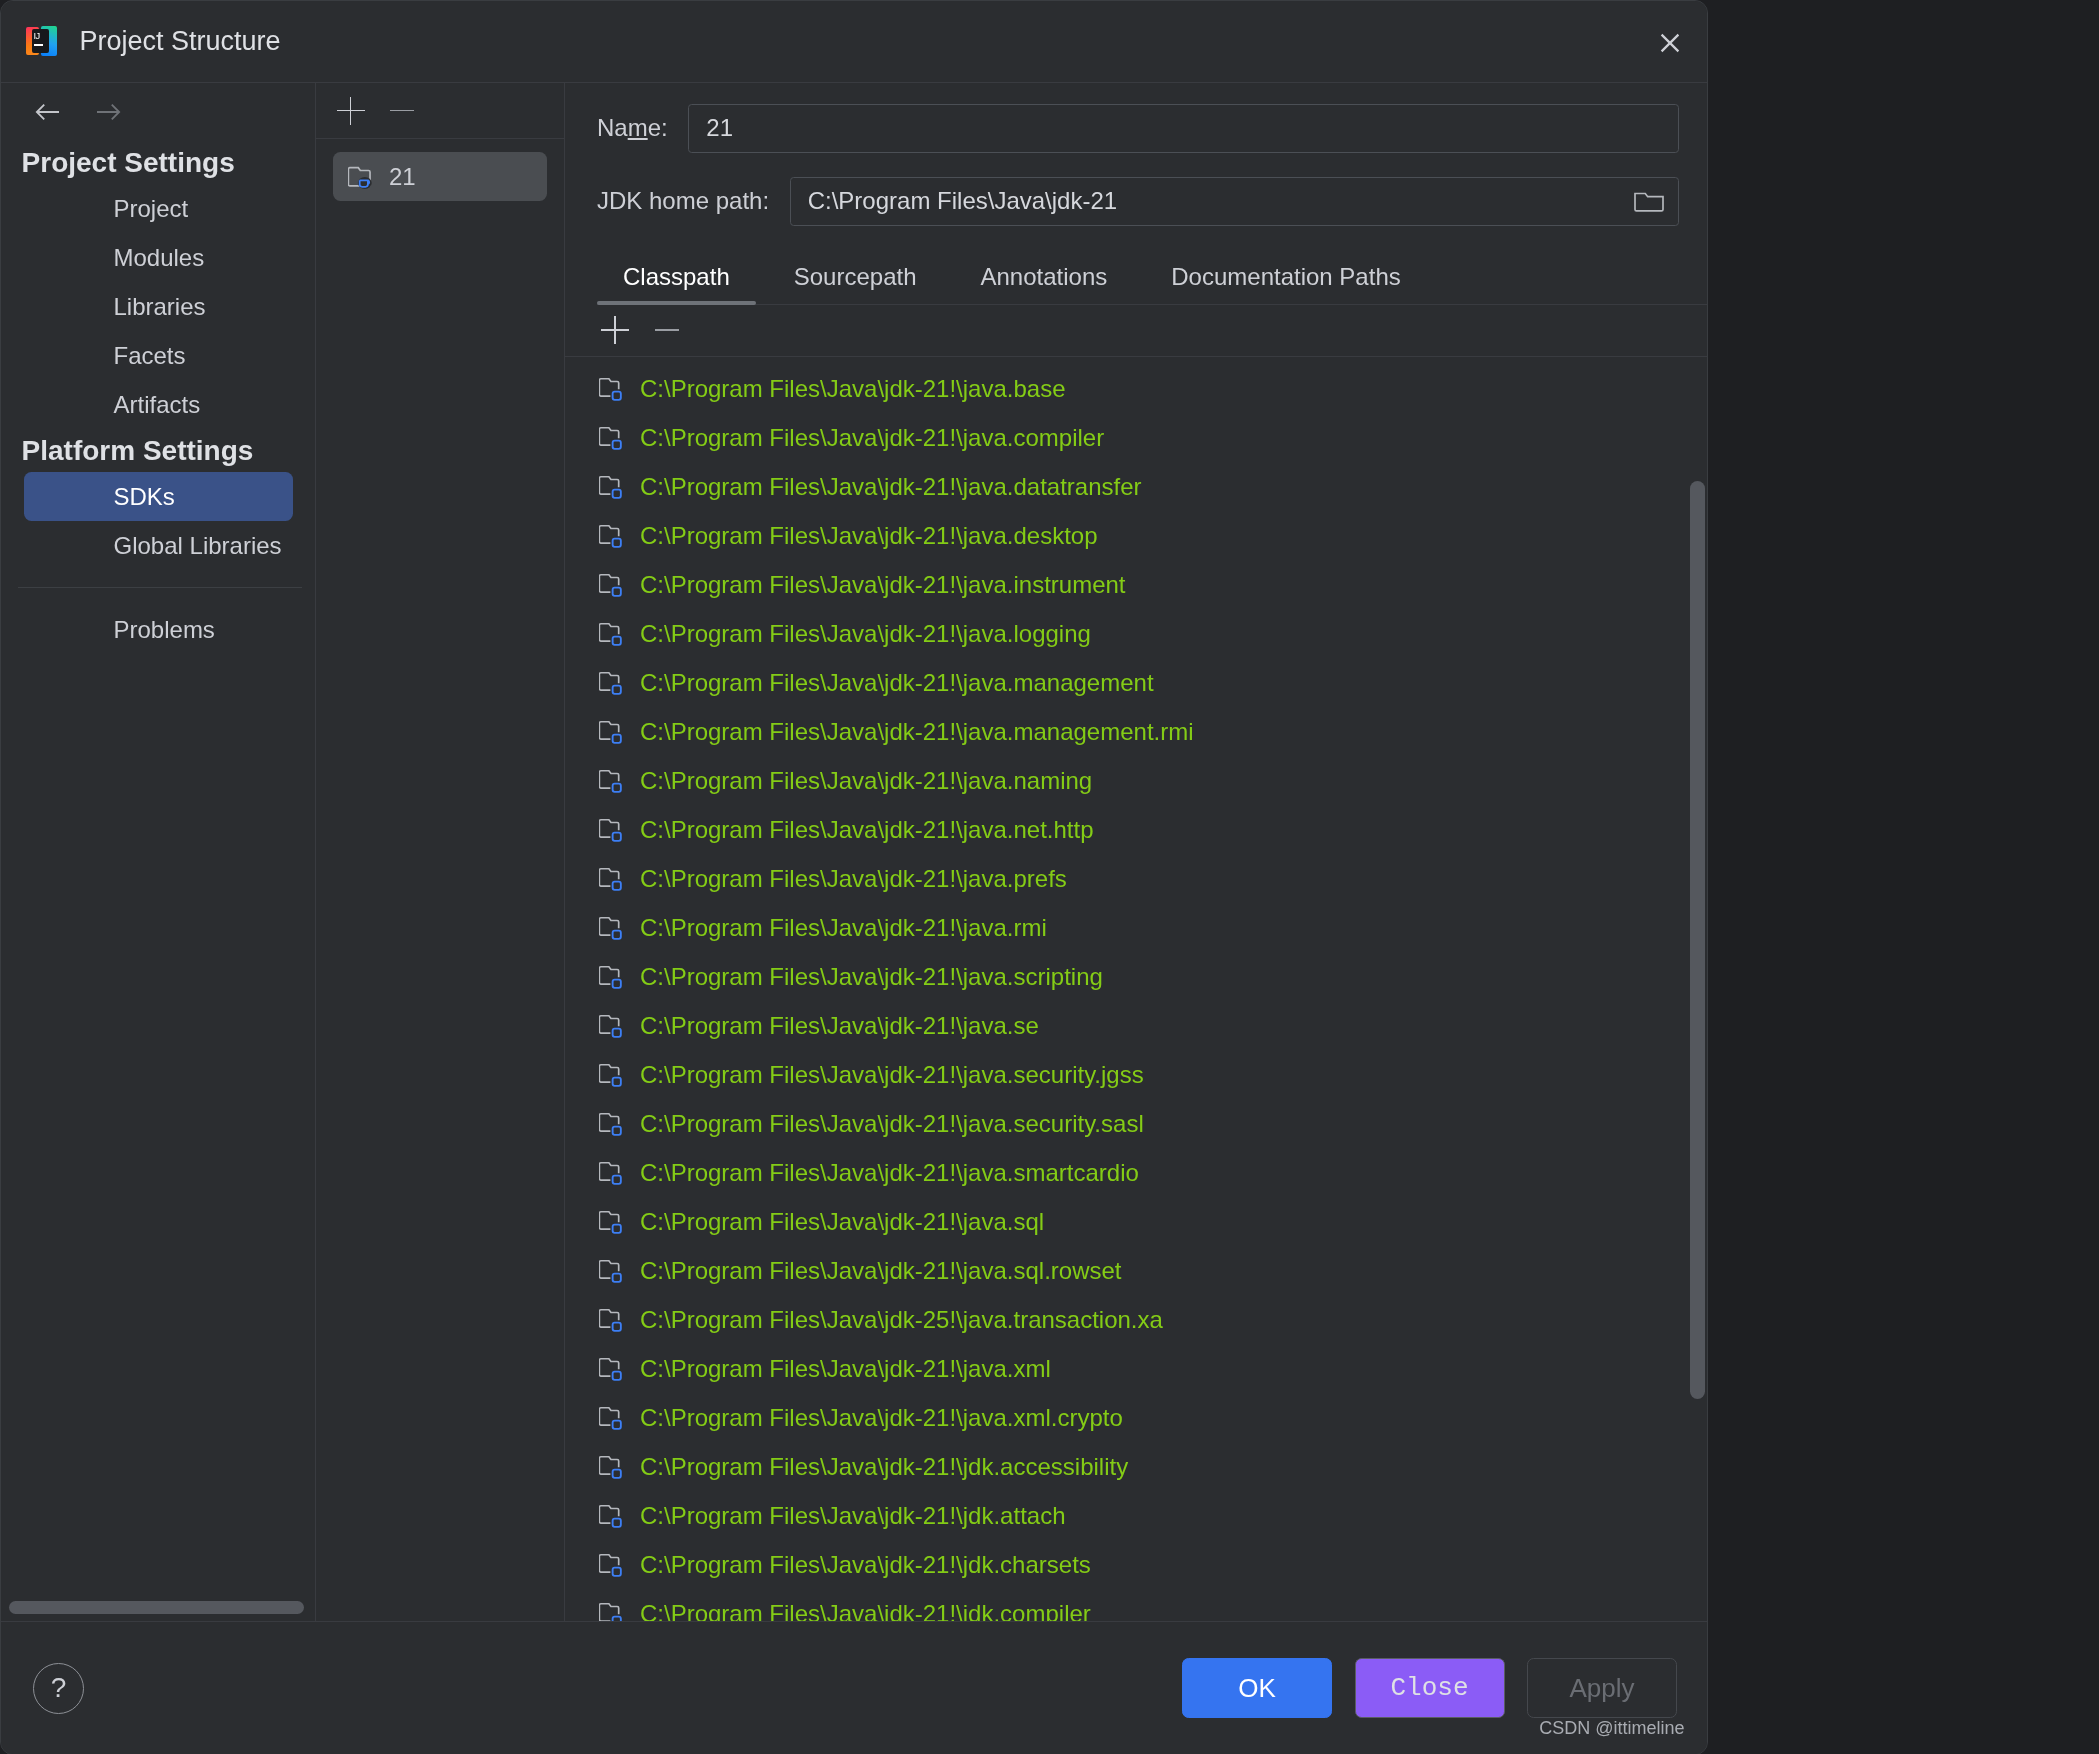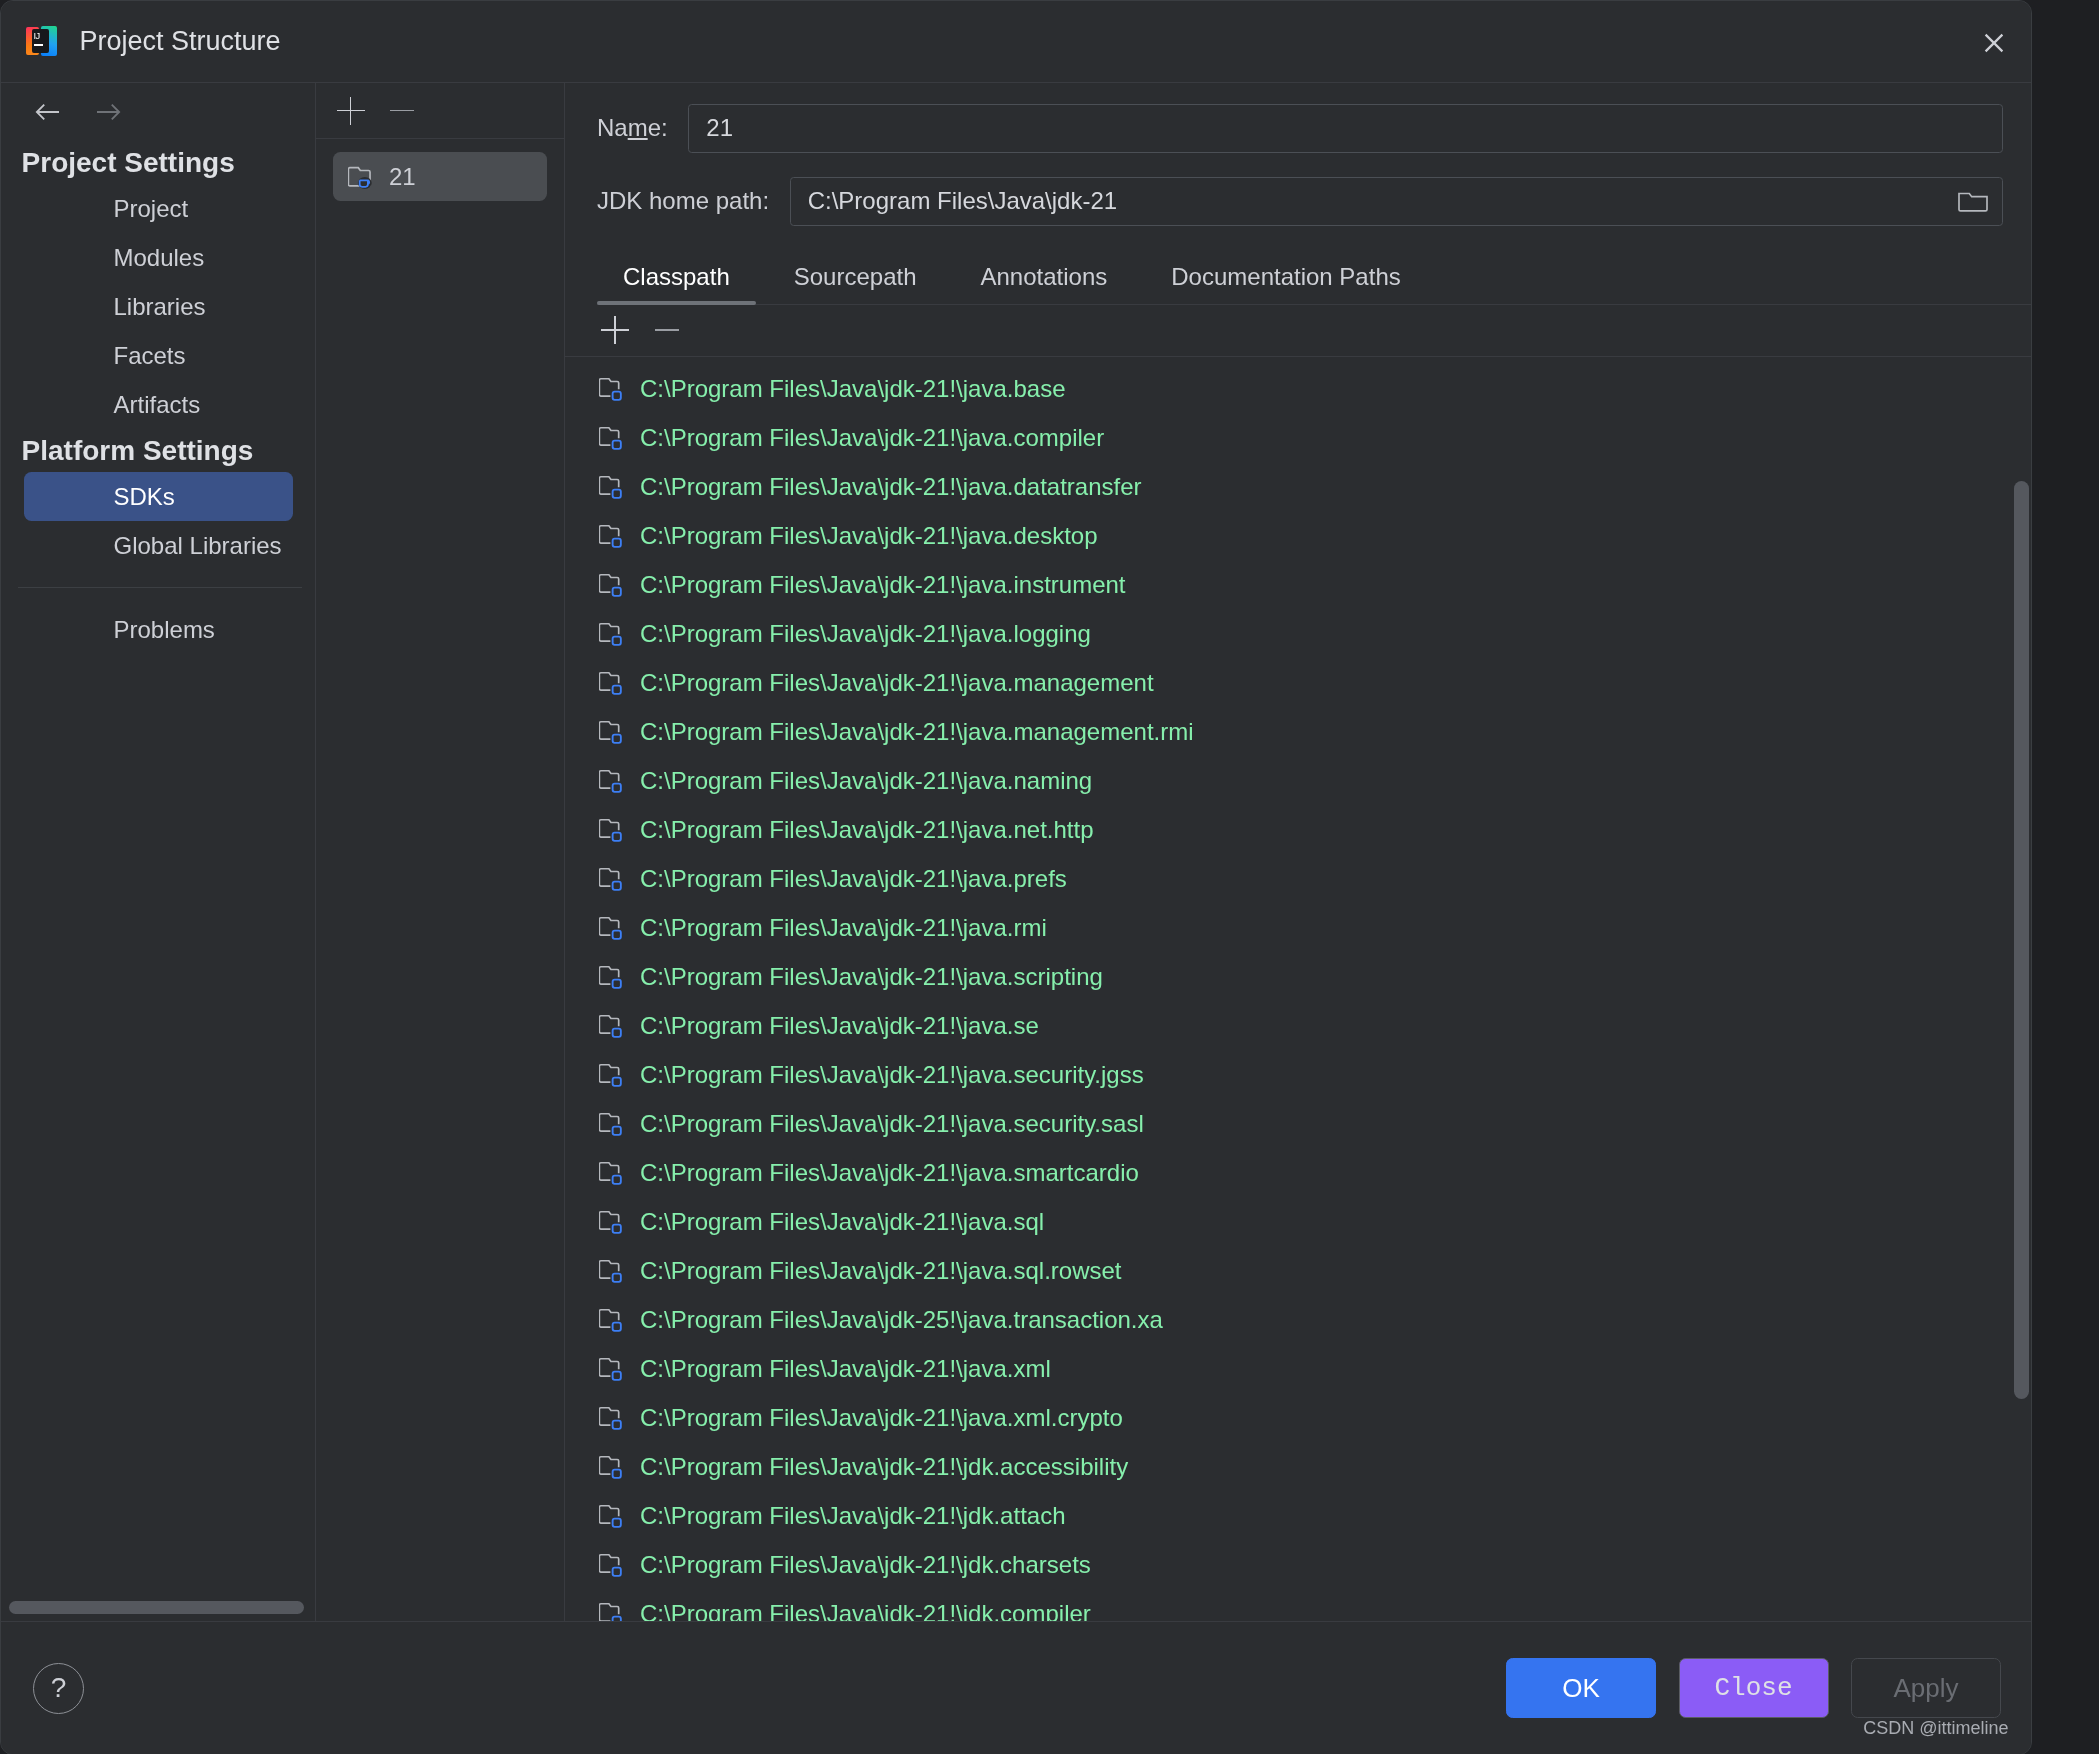--- a/index.html
+++ b/index.html
@@ -6,21 +6,21 @@
     margin: 0;
     padding: 0;
     background: #1e1f22;
   }
   body {
     font-family: "Liberation Sans", "DejaVu Sans", sans-serif;
     -webkit-font-smoothing: antialiased;
   }
   #app {
     position: relative;
-    width: 2032px;
+    width: 1708px;
     height: 1755px;
     background: #2b2d30;
     border-radius: 13px;
     overflow: hidden;
     box-sizing: border-box;
     border: 0.9px solid #3a3d41;
   }
 
   
   .titlebar {
@@ -274,21 +274,21 @@
     position: relative;
     padding-top: 7.5px;
   }
   .cp-row {
     display: flex;
     align-items: center;
     gap: 13px;
     height: 49px;
     padding-left: 34px;
     font-size: 24px;
-    color: #86efac;
+    color: #84cc16;
     white-space: nowrap;
   }
   .v-scroll {
     position: absolute;
     right: 1.9px;
     top: 124px;
     width: 15px;
     height: 918px;
     background: #55585e;
     border-radius: 7.5px;

